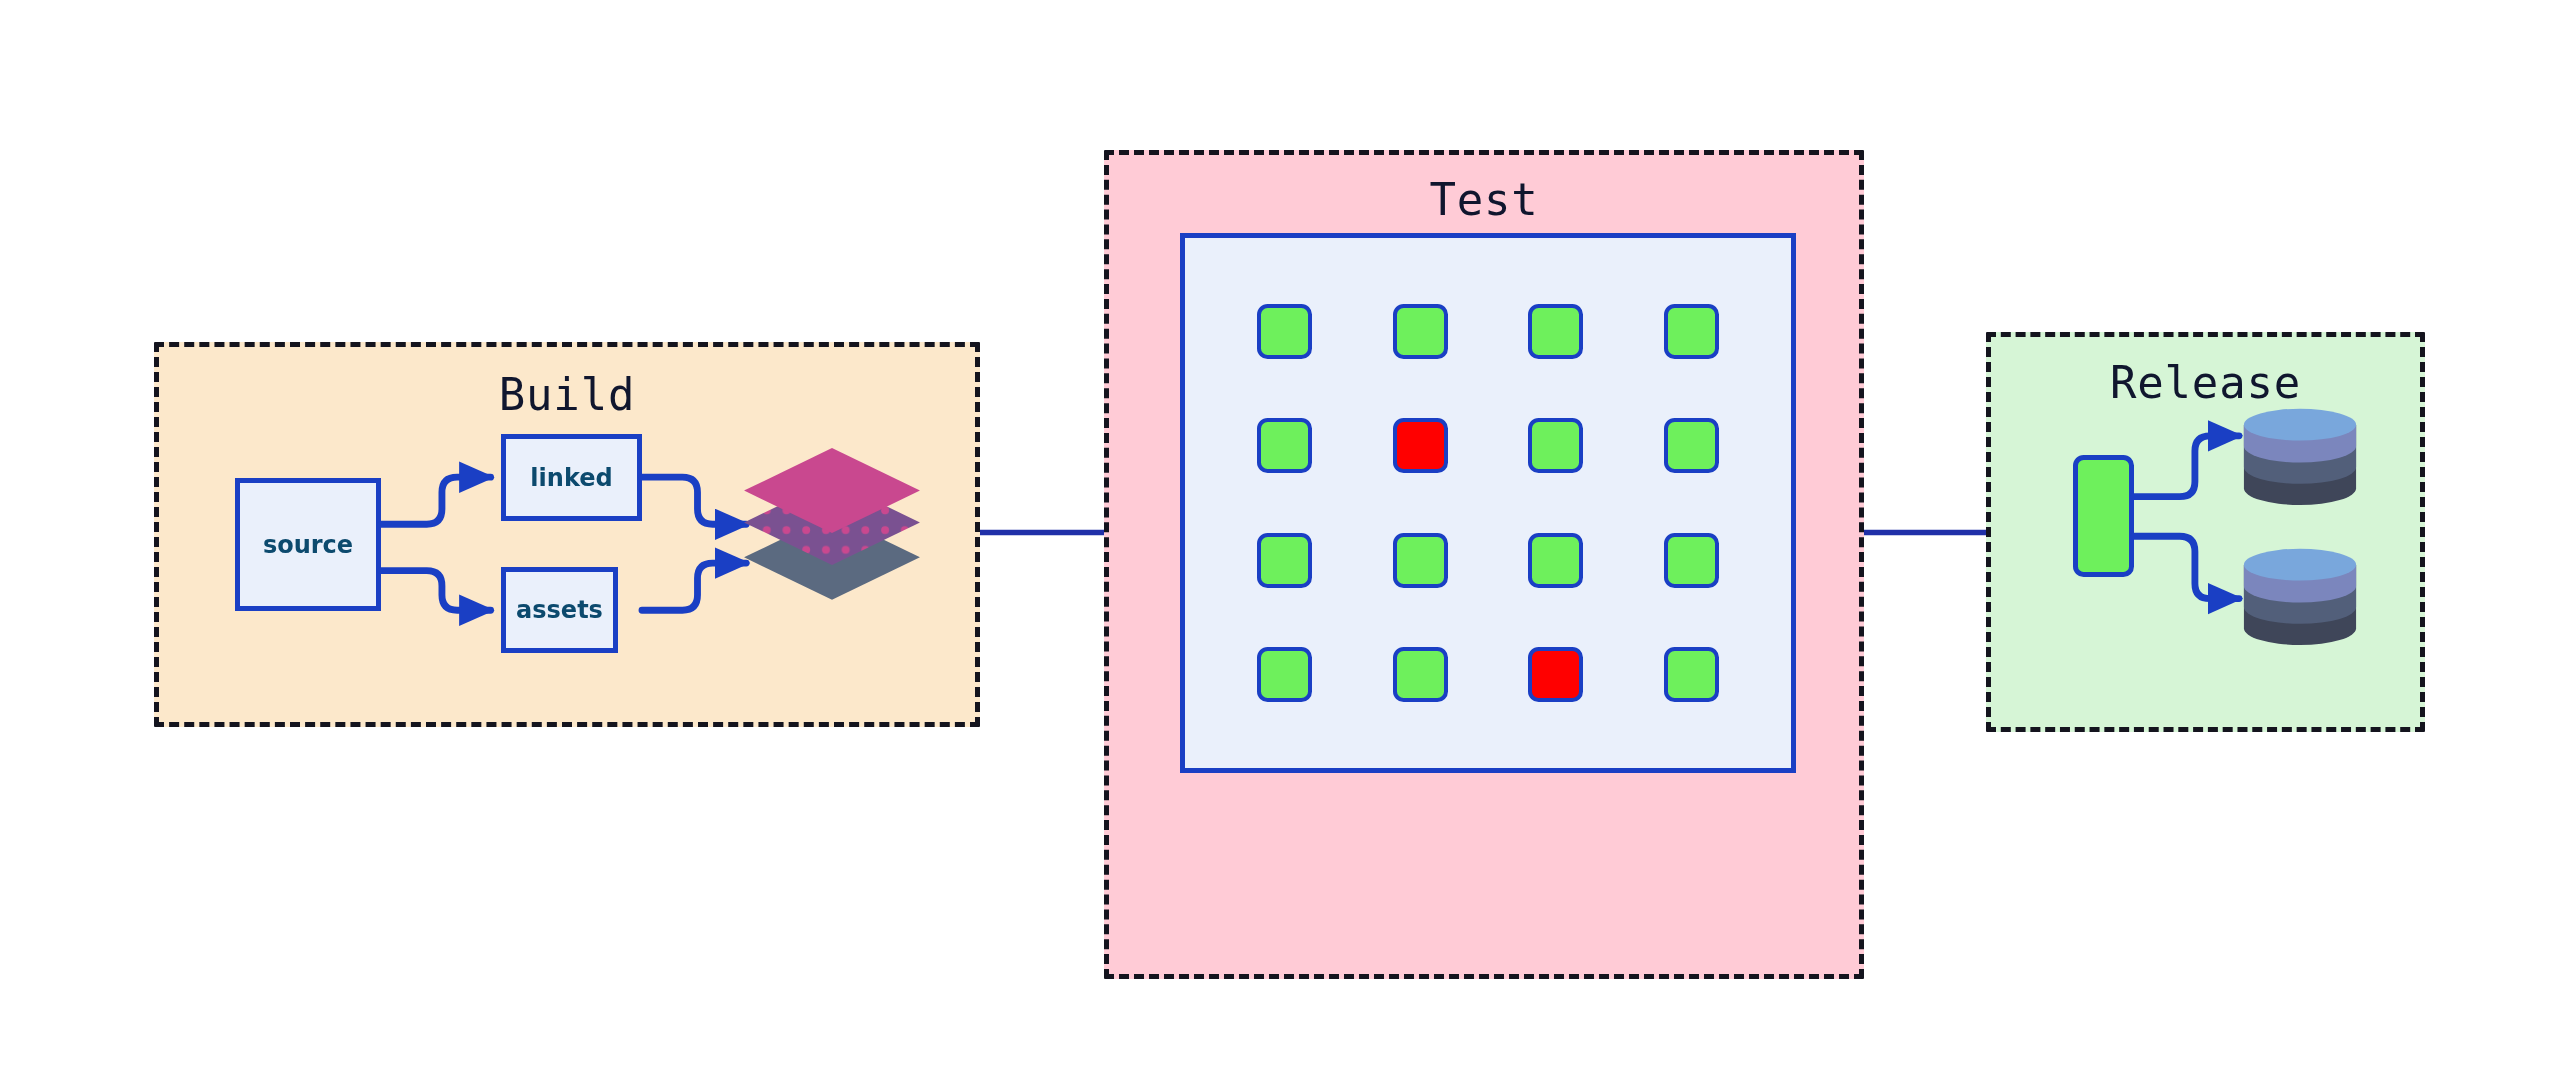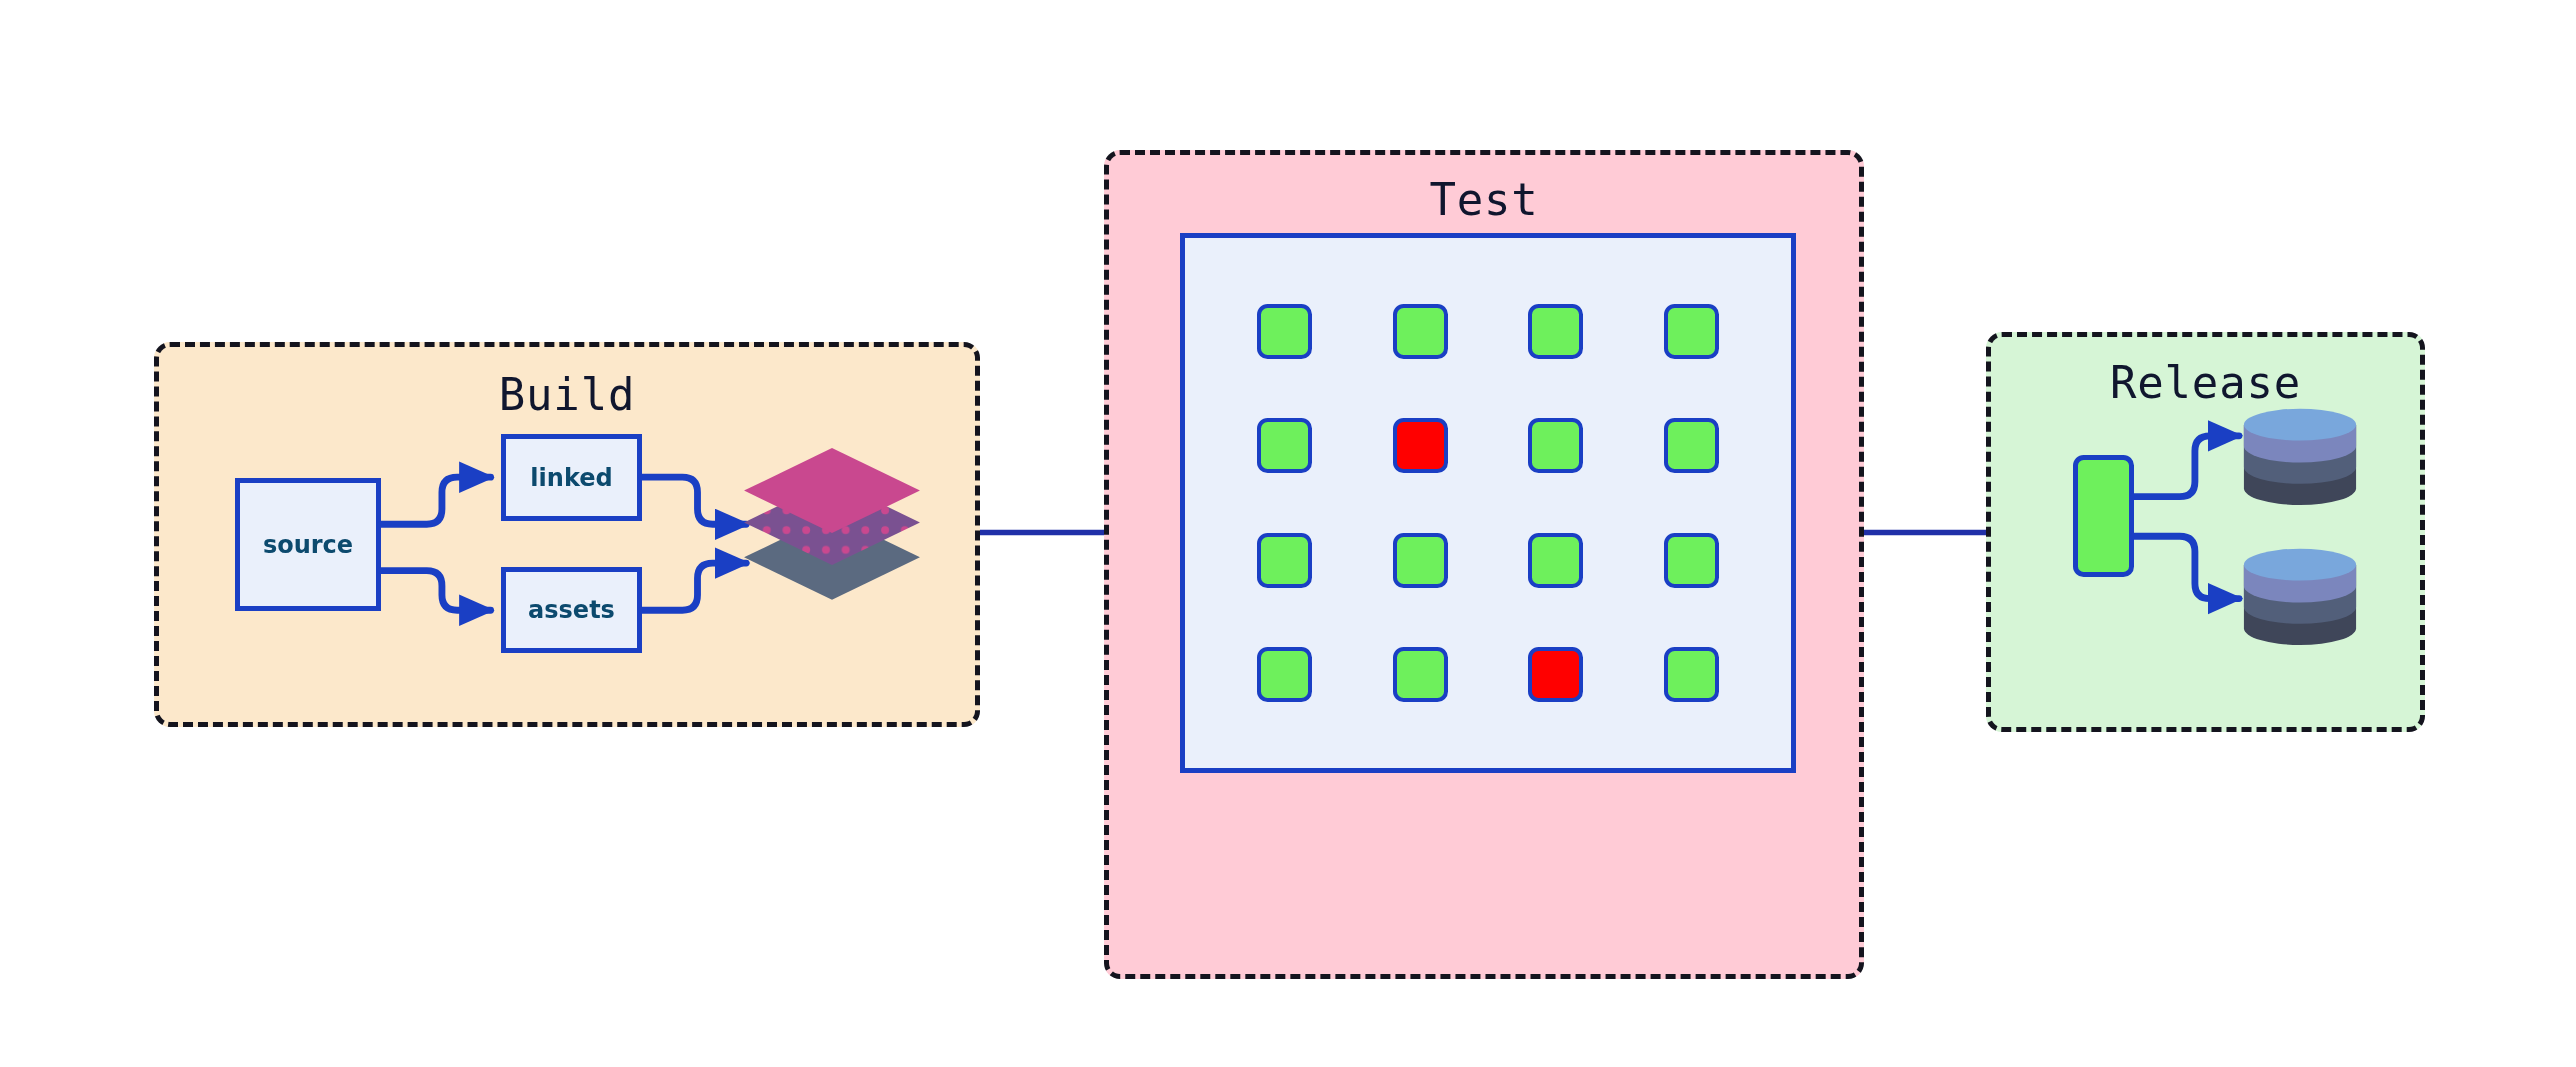--- a/index.html
+++ b/index.html
@@ -17,21 +17,21 @@
   #canvas {
     position: absolute;
     left: 0; top: 0;
     width: 2576px;
     height: 1068px;
   }
   .stage {
     position: absolute;
     box-sizing: border-box;
     border: 5.3px dashed #14141e;
-    border-radius: 16px;
+    border-radius: 1px;
   }
   .stage-title {
     position: absolute;
     left: 0;
     width: 100%;
     text-align: center;
     font-family: "DejaVu Sans Mono", monospace;
     color: #10162e;
     font-size: 44px;
     letter-spacing: 0.8px;
@@ -54,21 +54,21 @@
     display: flex;
     align-items: center;
     justify-content: center;
     font-family: "DejaVu Sans", sans-serif;
     font-weight: bold;
     font-size: 24px;
     color: #0c4a6e;
   }
   #node-source { left: 76px; top: 131px; width: 146px; height: 133px; }
   #node-linked { left: 342px; top: 87px; width: 141px; height: 87px; }
-  #node-assets { left: 342px; top: 220px; width: 141px; height: 86px; }
+  #node-assets { left: 342px; top: 220px; width: 117px; height: 86px; }
 
   
   #stage-test {
     left: 1104px; top: 150px;
     width: 760px; height: 829px;
     background: #ffcbd6;
   }
   #stage-test .stage-title { top: 23px; }
 
   #test-panel {

